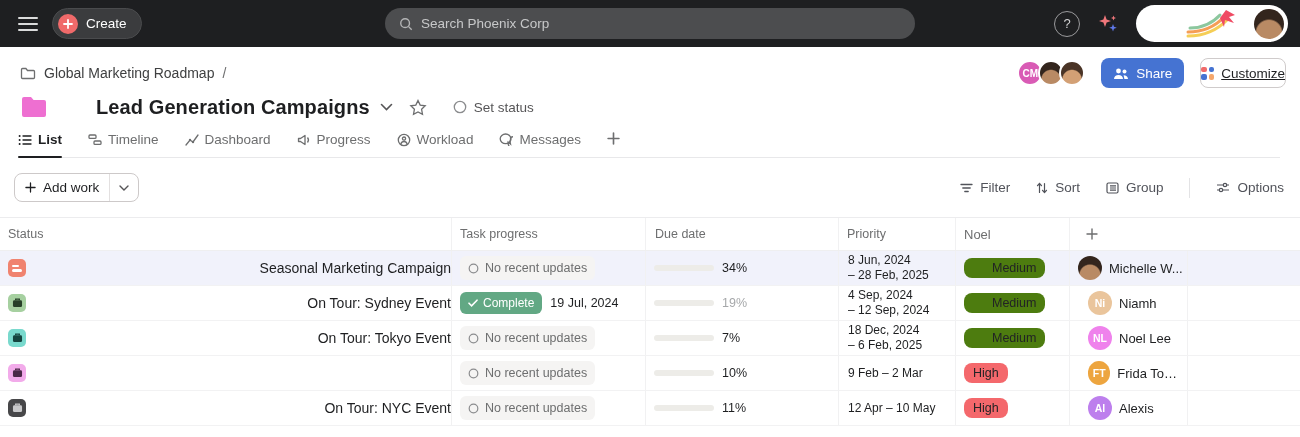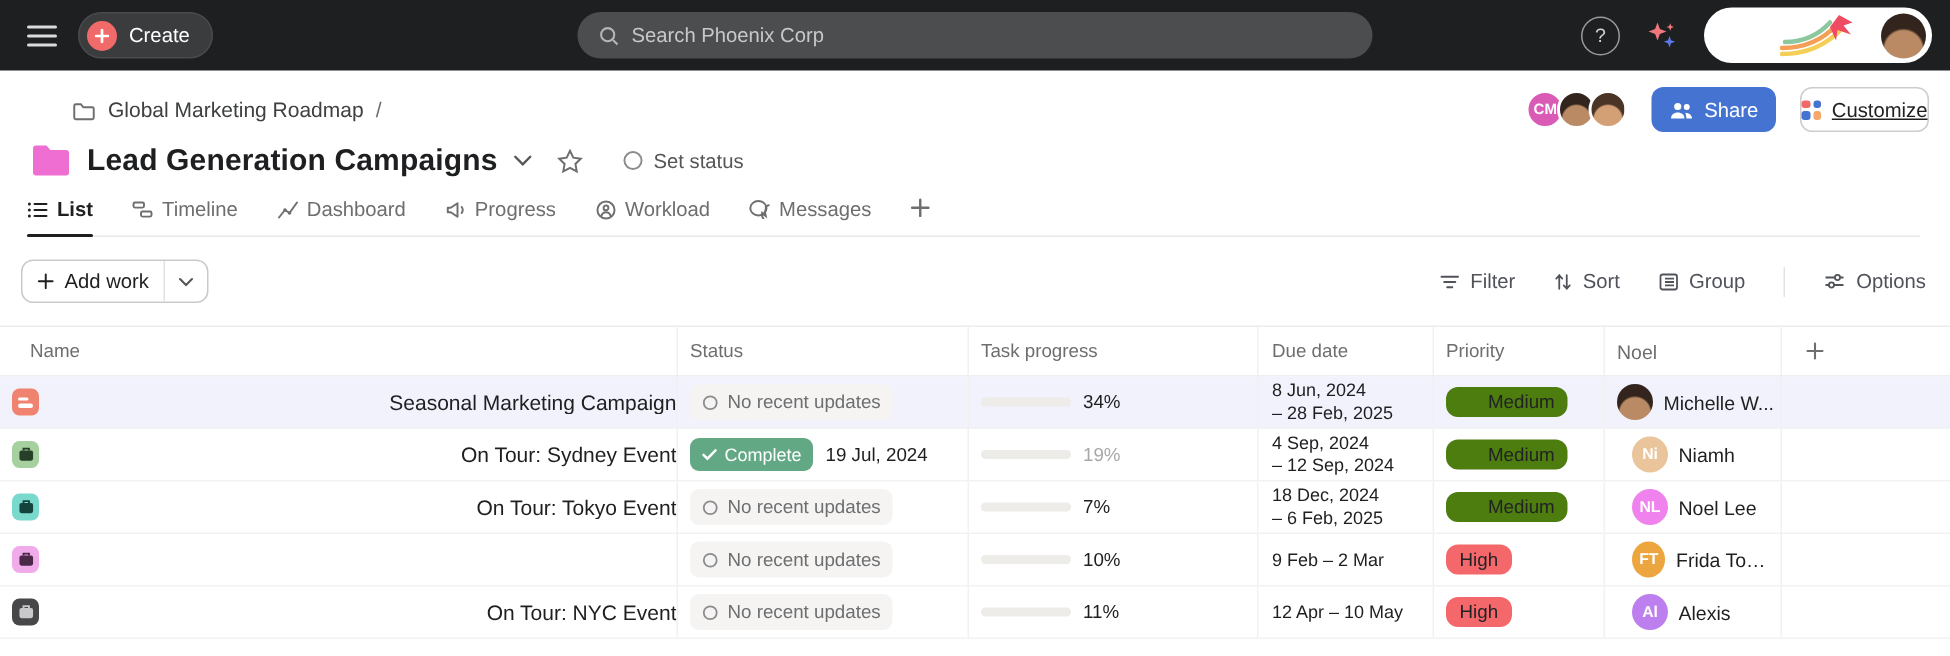--- a/index.html
+++ b/index.html
@@ -29,40 +29,40 @@
     display:flex; align-items:center; justify-content:flex-end; gap:6px;
     padding:0 4px; cursor:pointer; }
   .photo-avatar { border-radius:50%;
     background:radial-gradient(circle at 50% 80%, #b98a64 0 44%, #33251d 50%); }
   .pa30 { width:30px; height:30px; }
   .pa24 { width:24px; height:24px; }
   .pa26 { width:26px; height:26px; }
 
   
   .crumb-row { display:flex; align-items:center; margin:13px 14px 0 20px; height:26px; }
-  .crumb-left { display:flex; align-items:flex-end; gap:8px; font-size:14px; color:#3f4041;margin-left:28px; }
+  .crumb-left { display:flex; align-items:center; gap:8px; font-size:14px; color:#3f4041; }
   .crumb-right { margin-left:auto; display:flex; align-items:center; gap:16px; }
   .avatar-stack { display:flex; }
   .avatar-stack > * { margin-left:-5px; border:2px solid #fff; }
   .avatar-stack > :first-child { margin-left:0; }
   .initial-avatar { border-radius:50%; color:#fff; font-weight:bold;
     display:flex; align-items:center; justify-content:center; }
   .ia26 { width:26px; height:26px; font-size:10px; }
   .ia24 { width:24px; height:24px; font-size:10.5px;margin-left:10px; }
   .share-btn { display:flex; align-items:center; gap:7px; background:#4573d2;
     color:#fff; border:none; border-radius:8px; height:30px; padding:0 12px;
     font-size:13.5px; cursor:pointer; }
   .customize-btn { display:flex; align-items:center; gap:7px; background:#fff;
     border:1px solid #cfcbcb; border-radius:8px; height:30px; padding:0 0;
     font-size:13.5px; color:#1e1f21; cursor:pointer;text-decoration:underline; }
   .cust-grid { width:13px; height:13px; display:grid; grid-template-columns:1fr 1fr; gap:2px; }
   .cust-grid i { border-radius:2px; }
 
   .title-row { display:flex; align-items:center; gap:10px; margin:9px 14px 0 20px; }
-  .title-row h1 { font-size:20px; font-weight:bold; letter-spacing:.1px; }
+  .title-row h1 { font-size:20px; font-weight:bold; letter-spacing:.1px;margin-left:38px; }
   .set-status { display:flex; align-items:center; gap:7px; margin-left:16px;
     color:#565557; font-size:13.5px; cursor:pointer; }
 
   .tabs-row { display:flex; align-items:flex-end; gap:26px; margin:13px 20px 0 18px;
     border-bottom:1px solid #e8e8ea; }
   .tab { position:relative; display:flex; align-items:center; gap:6px;
     font-size:13.5px; color:#6d6e6f; padding-bottom:10px; cursor:pointer; }
   .tab.active { color:#1e1f21; font-weight:bold; }
   .tab.active::after { content:""; position:absolute; left:0; right:0; bottom:-1px;
     height:2px; background:#1e1f21; border-radius:2px; }
@@ -356,21 +356,20 @@
           <circle cx="9" cy="3" r="1.7" fill="#fff"></circle>
           <circle cx="5" cy="8" r="1.7" fill="#fff"></circle>
         </svg>
       <span>Options</span>
     </div>
   </div>
 </div>
 
 <div class="table">
   <div class="tgrid thead">
-    <div class="th-name">Name</div>
     <div class="th-status">Status</div>
     <div class="th-prog">Task progress</div>
     <div class="th-due">Due date</div>
     <div class="th-pri">Priority</div>
     <div class="th-own">Noel</div>
     <div class="th-plus">
       <svg width="12" height="12" viewBox="0 0 12 12">
           <path d="M6 1v10M1 6h10" stroke="#6d6e6f" stroke-width="1.4" stroke-linecap="round"></path>
         </svg>
     </div>

